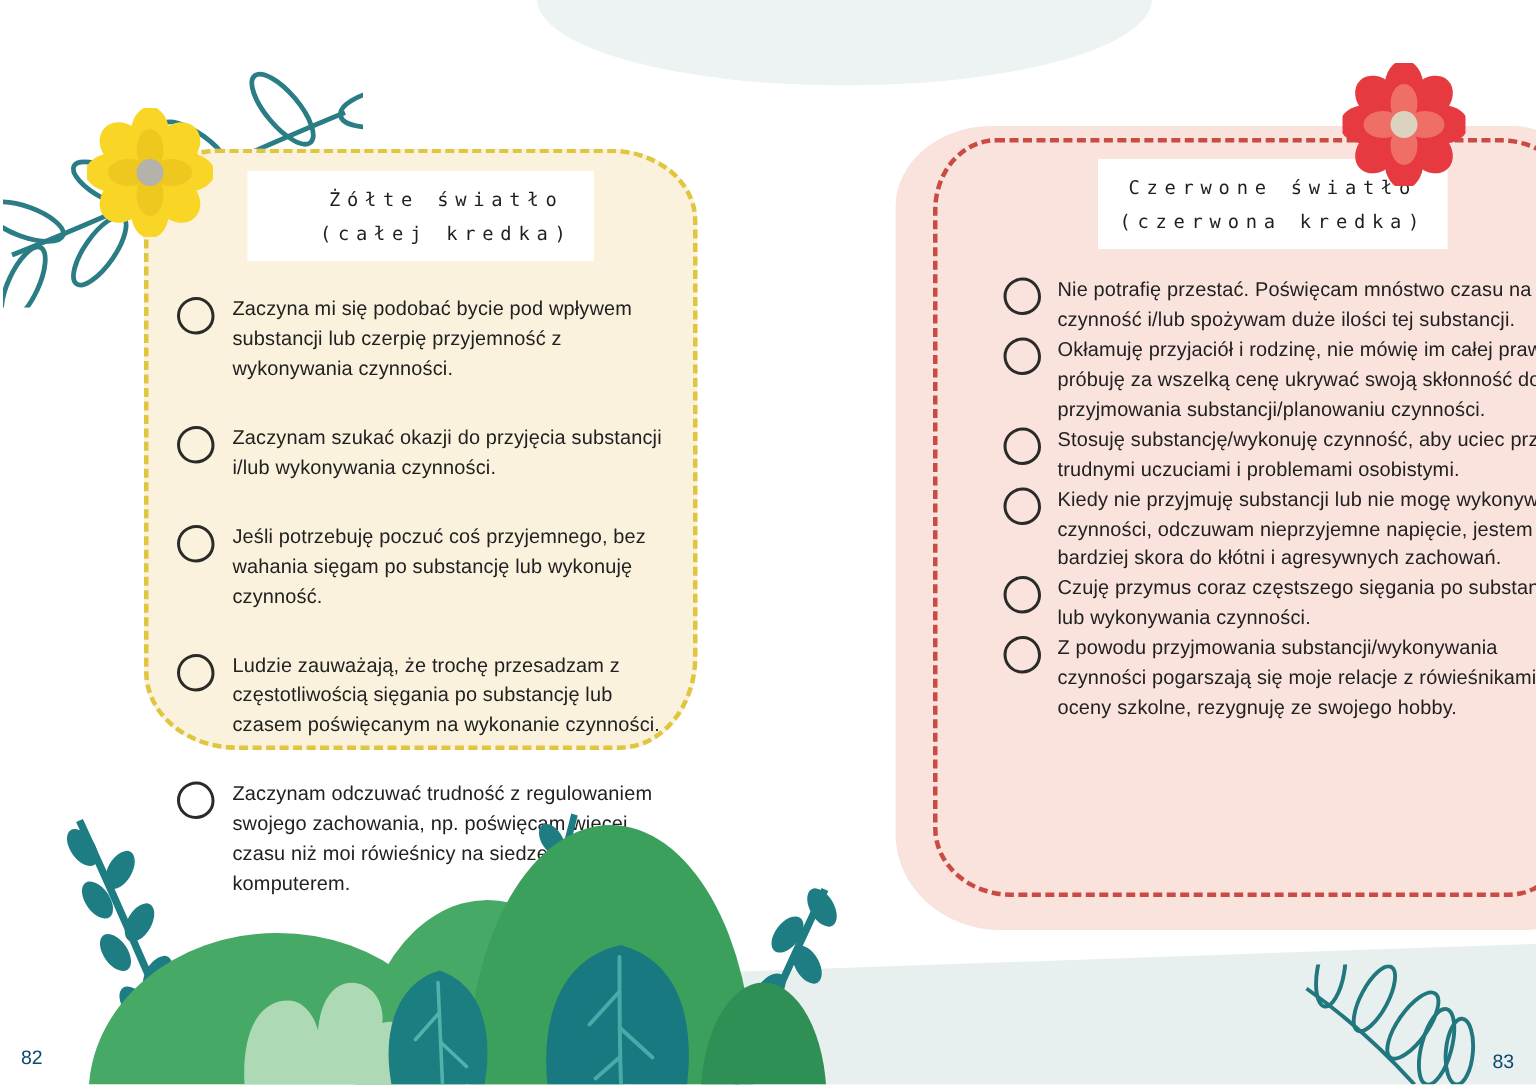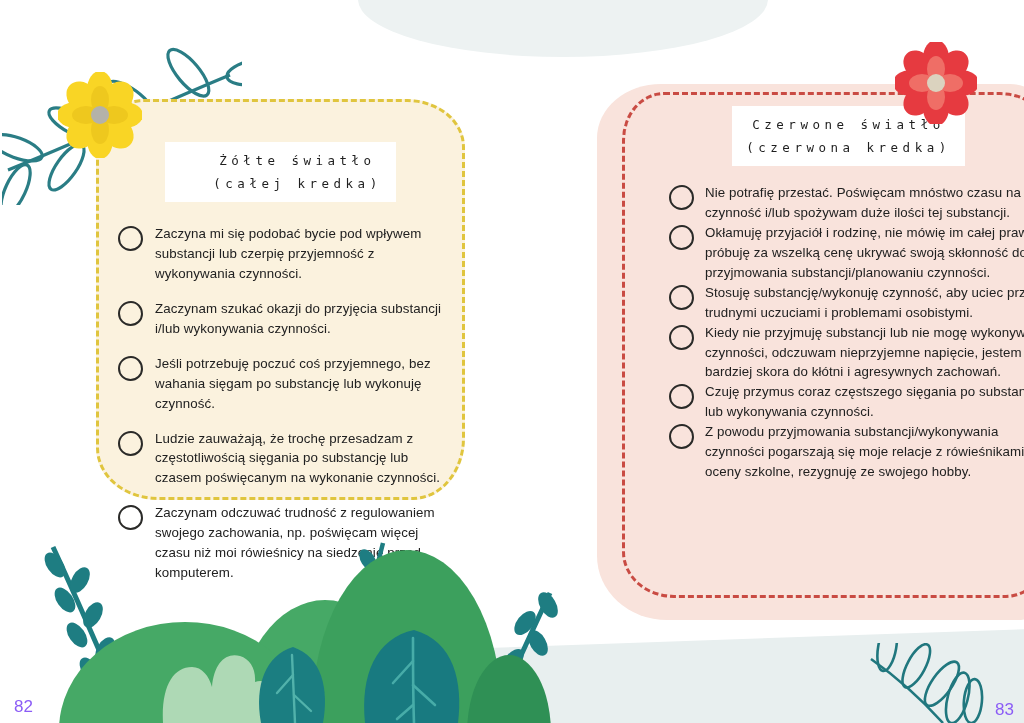--- a/index.html
+++ b/index.html
@@ -51,27 +51,27 @@
     background:#ffffff;
     padding:8px 14px 7px 14px;
     font-family:"DejaVu Sans Mono", monospace;
     font-size:12.5px;
     letter-spacing:4.5px;
     line-height:1.8;
     color:#1f1f1f;
     text-align:center;
     white-space:nowrap;
   }
-  .panel-left .title-box{margin-top:40px;padding-left:48px;}
+  .panel-left .title-box{margin-top:12px;padding-left:48px;}
   .panel-right-blob .title-box{margin-top:22px;}
   .checklist{
     list-style:none;margin:0;padding:0;
     display:flex;flex-direction:column;
   }
-  .panel-left .checklist{margin:22px 0 0 19px;gap:15px;}
+  .panel-left .checklist{margin:22px 0 0 19px;gap:26px;}
   .panel-right-blob .checklist{margin:17px 0 0 30px;}
   .check-row{display:flex;align-items:flex-start;}
   .checkbox{
     flex:0 0 auto;
     width:21px;height:21px;
     border:2.4px solid #2a2a28;
     border-radius:52% 48% 50% 50% / 50% 52% 48% 50%;
     margin-top:2px;
     background:transparent;
   }
@@ -79,21 +79,21 @@
     color:#212121;
     font-size:13.3px;
     line-height:1.5;
     letter-spacing:0.1px;
   }
   .panel-left .check-text{margin-left:12px;width:302px;}
   .panel-right-blob .check-text{margin-left:11px;width:348px;}
   
   .page-num{
     position:absolute;
-    font-size:17px;color:#8b5cf6;
+    font-size:13px;color:#0c4a6e;
   }
   .page-num.left{left:14px;top:697px;}
   .page-num.right{left:995px;top:700px;}
 </style>
 </head>
 <body>
 
 <div class="canvas">
 
   <div class="top-blob"></div>

